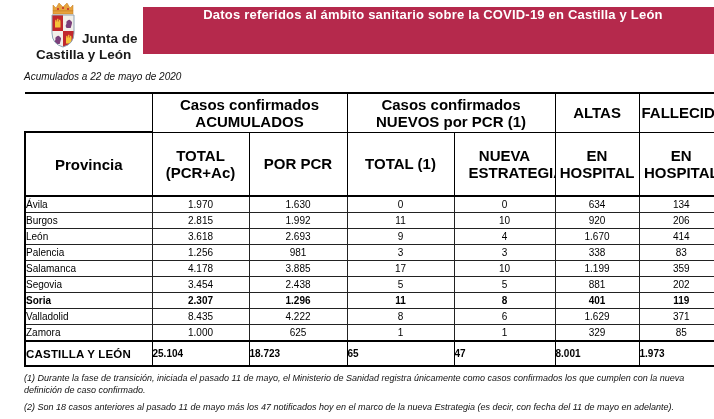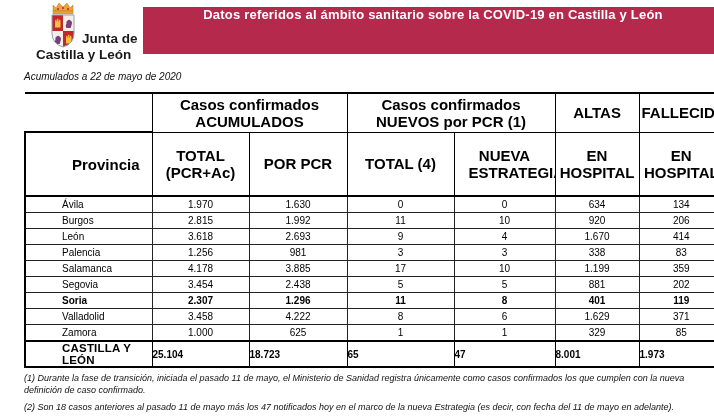--- a/index.html
+++ b/index.html
@@ -19,21 +19,21 @@
   .date-note{position:absolute;left:8px;top:71px;width:698px;text-align:left;
              font-size:10px;font-style:italic;color:#111;}
 
   
   table{position:absolute;left:8px;top:92px;width:699px;border-collapse:collapse;table-layout:fixed;}
   th,td{overflow:hidden;vertical-align:middle;}
   th{font-size:15px;font-weight:bold;text-align:center;padding:0 2px;border:1px solid #000;}
   thead tr.group th{height:37px;border-top:2px solid #000;}
   thead tr.subs th{height:62px;border-bottom:2px solid #000;}
   th.corner{border:none;background:#fff;}
-  .bl{border-left:2px solid #000 !important;padding-left:36px;}
+  .bl{border-left:2px solid #000 !important;}
   .br{border-right:2px solid #000 !important;}
   th.provincia{border-top:2px solid #000;}
   th.wrap{padding:0 14px;text-align:center;}
   tbody td{height:15px;font-size:10px;border:1px solid #222;text-align:center;padding:0;line-height:1;}
   td.prov{text-align:left;}
   tr.emph td{font-weight:bold;}
   tfoot td{height:23px;font-size:10px;font-weight:bold;text-align:left;
            border:1px solid #000;border-top:2px solid #000;border-bottom:2px solid #000;padding:0;}
   tfoot td.prov{font-size:11.5px;letter-spacing:.2px;}
 
@@ -104,21 +104,21 @@
         <th class="corner"></th>
         <th colspan="2">Casos confirmados ACUMULADOS</th>
         <th colspan="2">Casos confirmados NUEVOS por PCR (1)</th>
         <th>ALTAS</th>
         <th class="br">FALLECIDOS</th>
       </tr>
       <tr class="subs">
         <th class="provincia bl">Provincia</th>
         <th>TOTAL (PCR+Ac)</th>
         <th>POR PCR</th>
-        <th>TOTAL (4)</th>
+        <th>TOTAL (1)</th>
         <th class="wrap">NUEVA ESTRATEGIA</th>
         <th>EN HOSPITAL</th>
         <th class="br">EN HOSPITAL</th>
       </tr>
     </thead>
     <tbody>
       <tr>
         <td class="prov bl">Ávila</td>
         <td>1.970</td>
         <td>1.630</td>
@@ -176,21 +176,21 @@
         <td class="prov bl">Soria</td>
         <td>2.307</td>
         <td>1.296</td>
         <td>11</td>
         <td>8</td>
         <td>401</td>
         <td class="br">119</td>
       </tr>
       <tr>
         <td class="prov bl">Valladolid</td>
-        <td>3.458</td>
+        <td>8.435</td>
         <td>4.222</td>
         <td>8</td>
         <td>6</td>
         <td>1.629</td>
         <td class="br">371</td>
       </tr>
       <tr>
         <td class="prov bl">Zamora</td>
         <td>1.000</td>
         <td>625</td>

